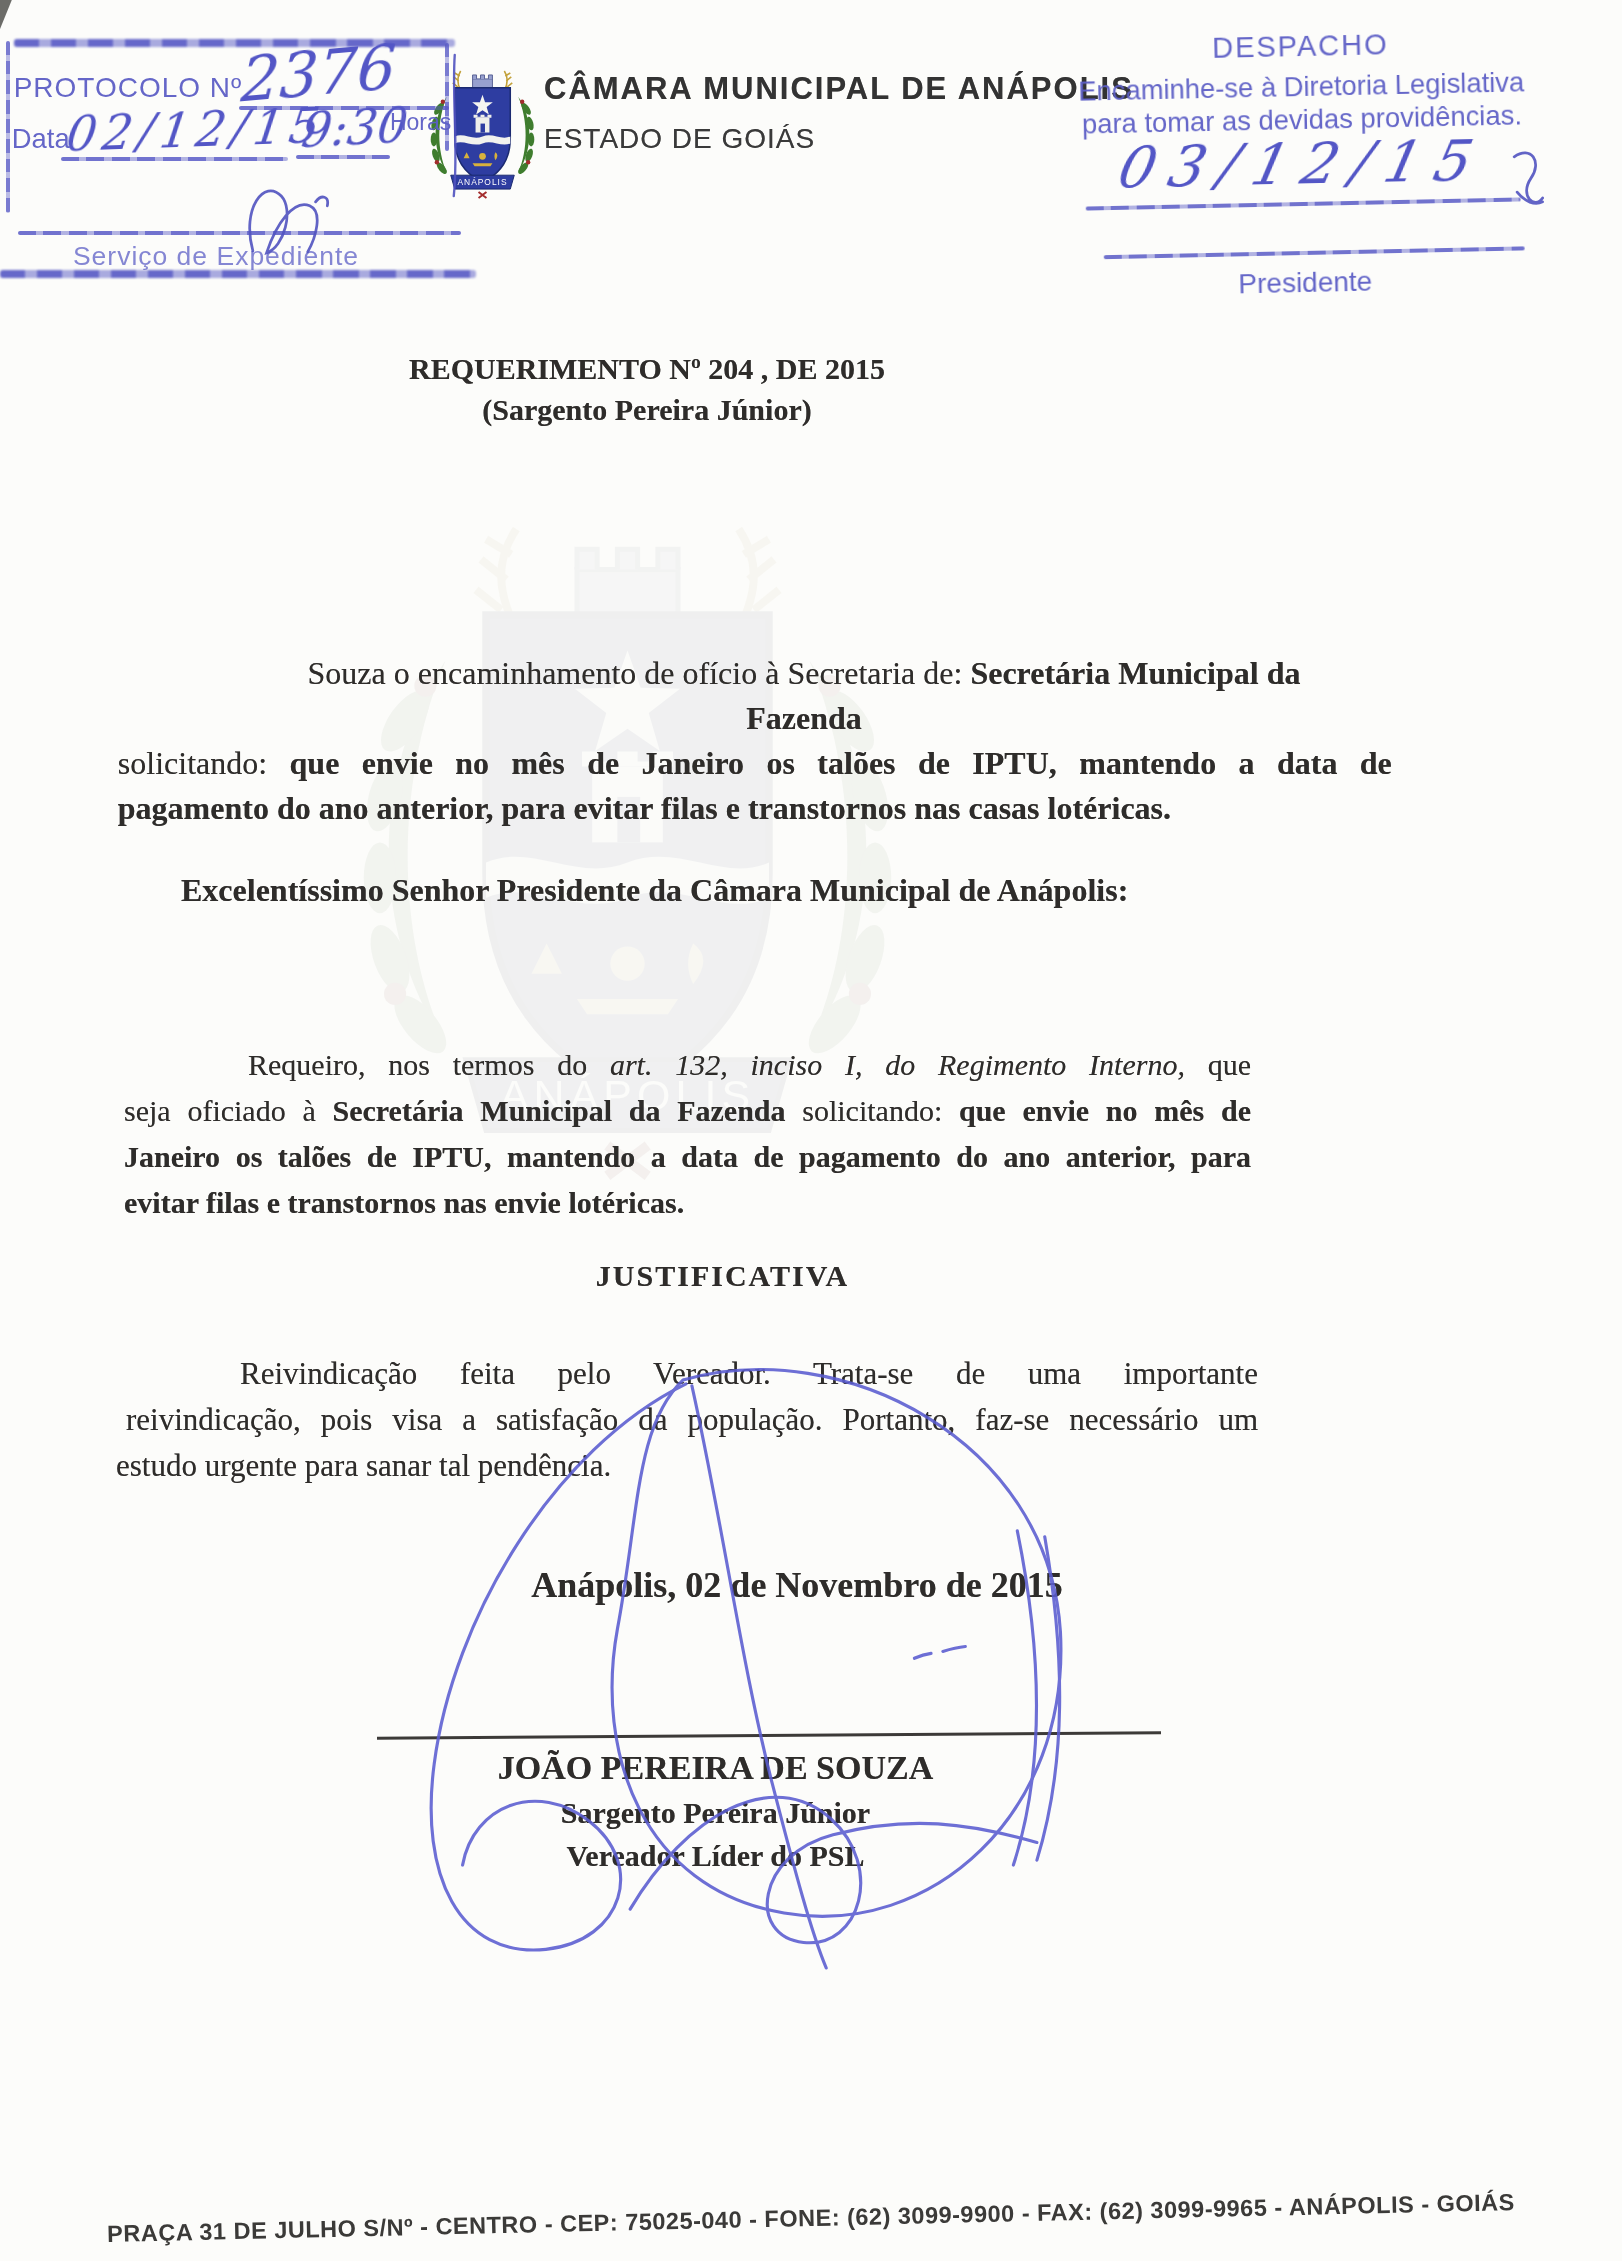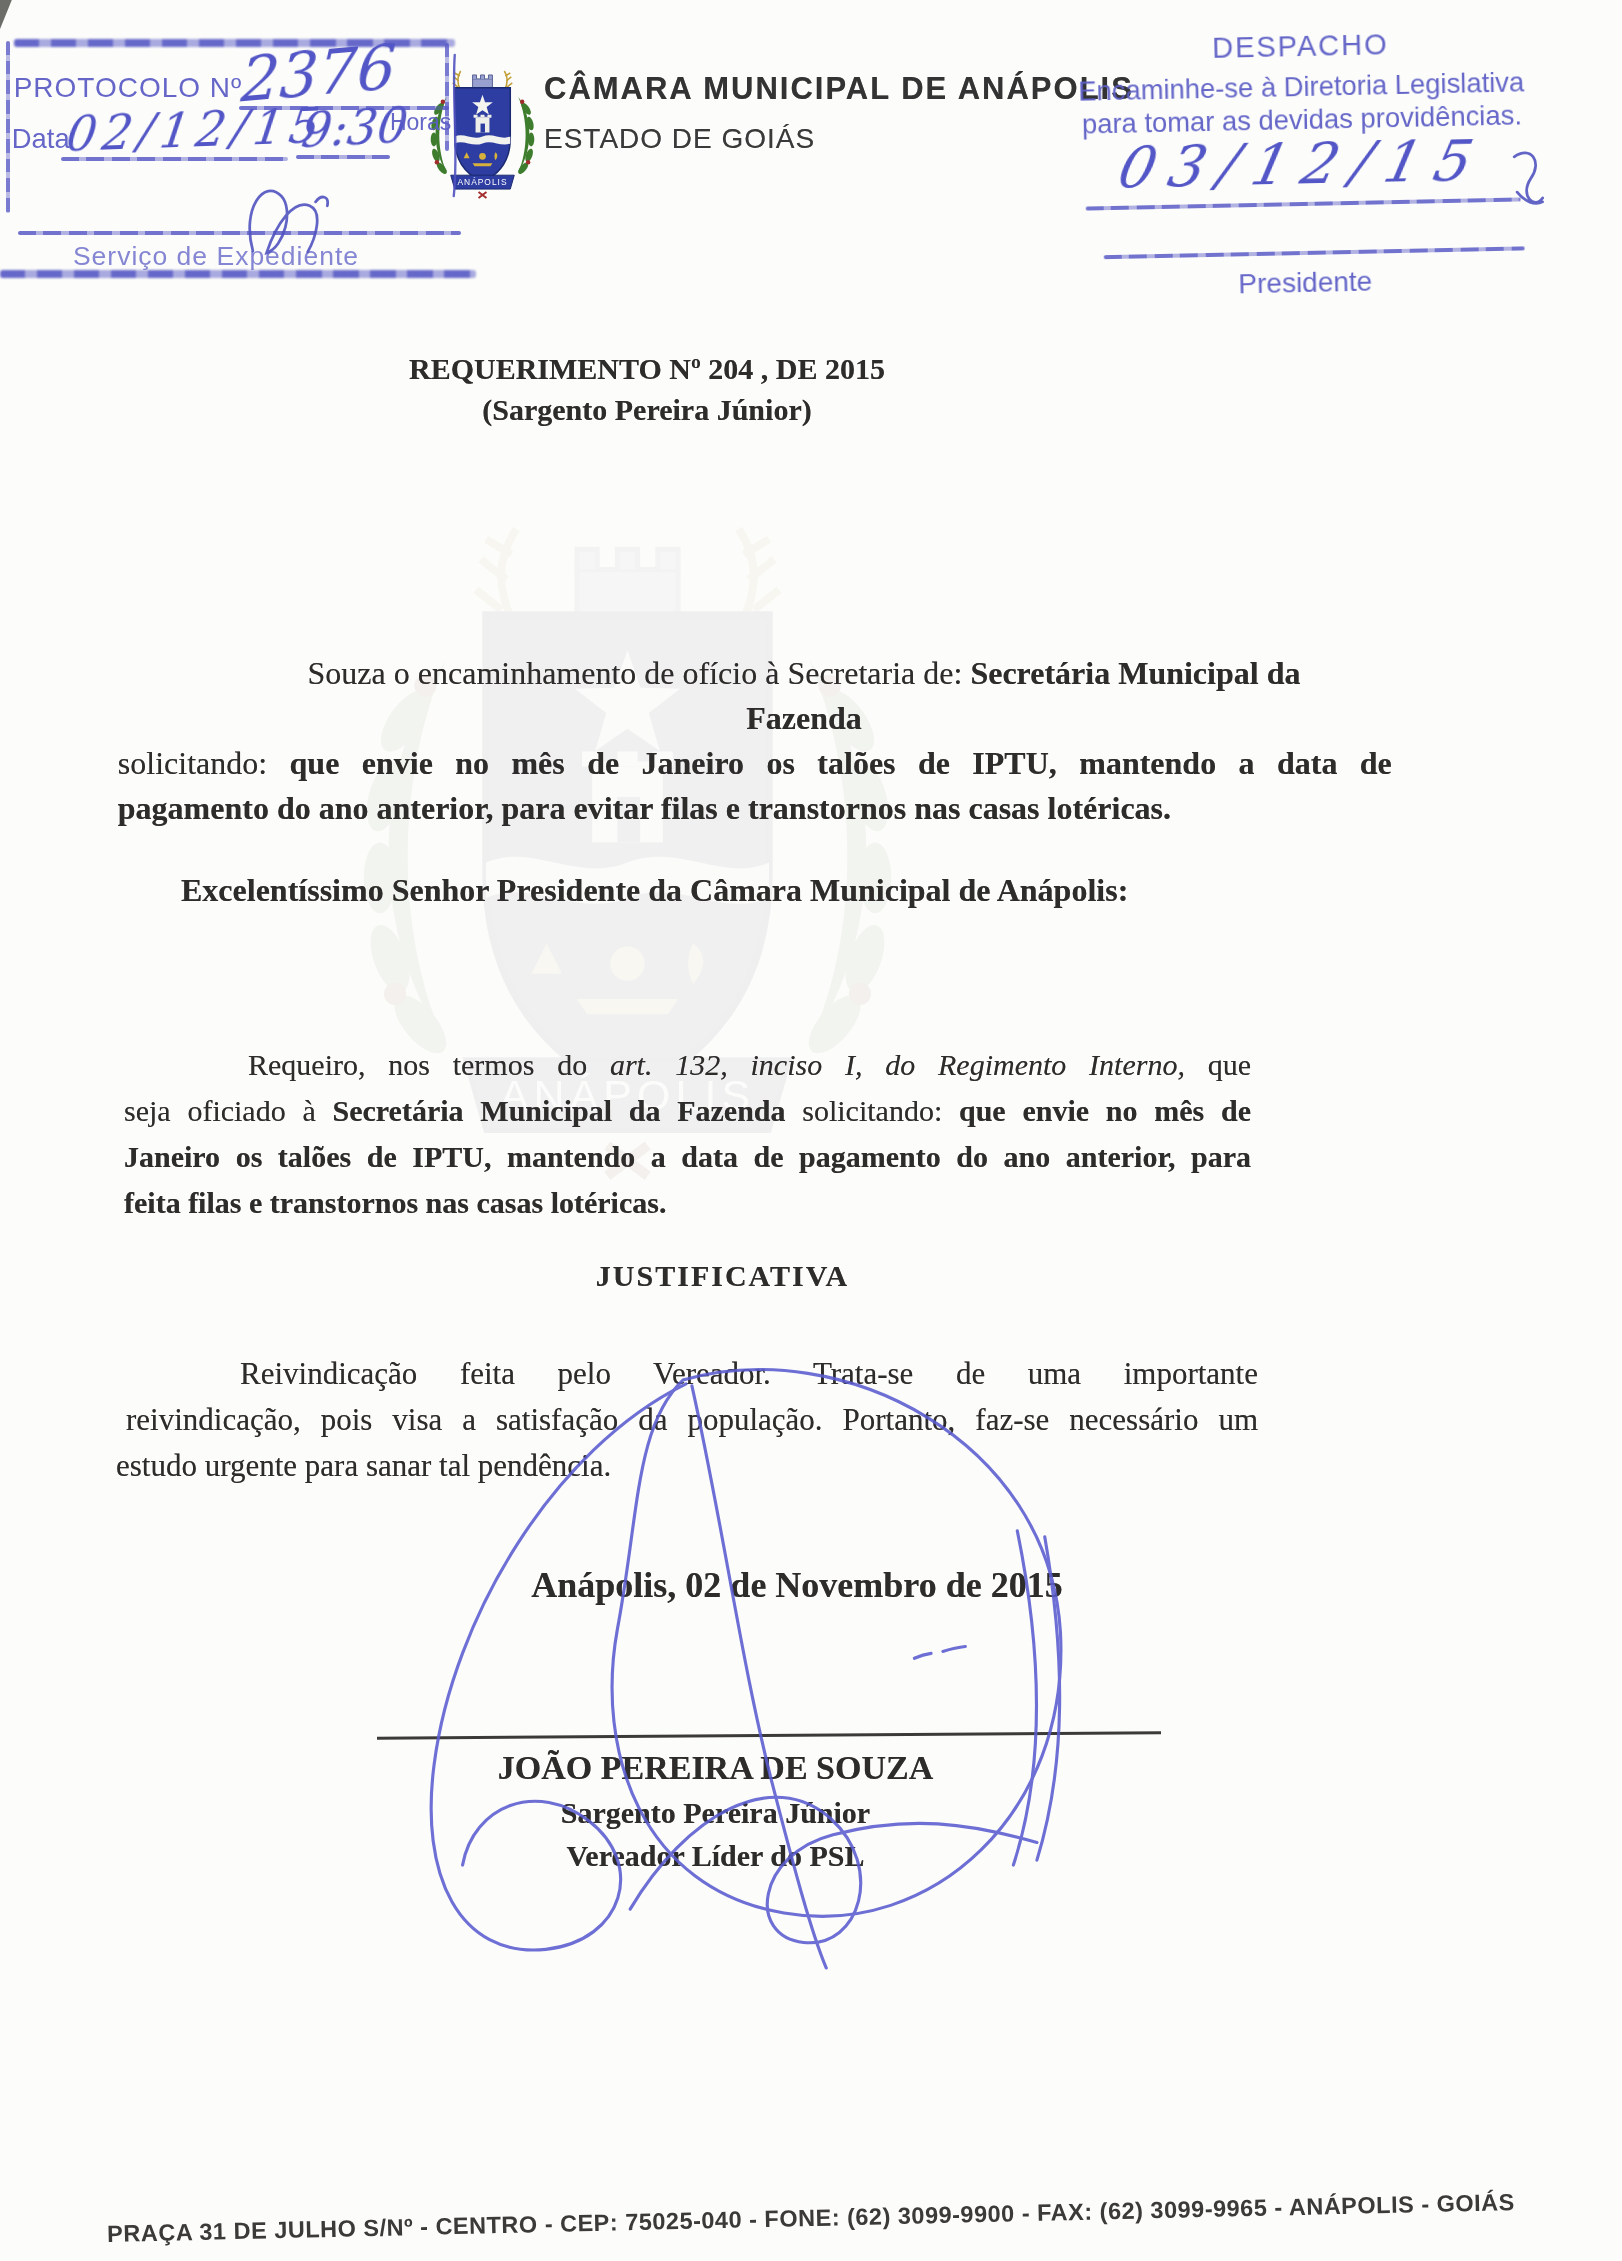--- a/index.html
+++ b/index.html
@@ -148,21 +148,21 @@
   <div class="abs z2 ink b" style="left:181px; top:872px; font-size:32px;">Excelentíssimo Senhor Presidente da Câmara Municipal de Anápolis:</div>
 
   <div class="abs z2" style="left:124px; top:998px; width:1127px;margin-top:44px;">
     <div class="jline ink" style="font-size:30px; line-height:46px; padding-left:124px;">
       <span>Requeiro, nos termos do </span><span class="i">art. 132, inciso I, do Regimento Interno,</span><span> que</span>
     </div>
     <div class="jline ink" style="font-size:30px; line-height:46px;">
       <span>seja oficiado à  </span><span class="b">Secretária Municipal da Fazenda</span><span> solicitando: </span><span class="b">que envie no mês de</span>
     </div>
     <div class="jline ink b" style="font-size:30px; line-height:46px;">Janeiro os talões de IPTU, mantendo a data de pagamento do ano anterior,  para</div>
-    <div class="ink b" style="font-size:30px; line-height:46px;">feita filas e transtornos nas casas lotéricas.</div>
+    <div class="ink b" style="font-size:30px; line-height:46px;">evitar filas e transtornos nas envie lotéricas.</div>
   </div>
 
   <div class="abs z2 center ink b" style="left:0; top:1259px; width:1445px; font-size:30px; letter-spacing:2px;">JUSTIFICATIVA</div>
 
   <div class="abs z2" style="left:116px; top:1351px; width:1142px;">
     <div class="jline ink" style="font-size:31px; line-height:46px; padding-left:124px;">Reivindicação feita pelo Vereador. Trata-se de uma importante</div>
     <div class="jline ink" style="font-size:31px; line-height:46px;margin-left:10px;">reivindicação, pois visa a satisfação da população. Portanto, faz-se necessário um</div>
     <div class="ink" style="font-size:31px; line-height:46px;">estudo urgente para sanar tal pendência.</div>
   </div>
 

